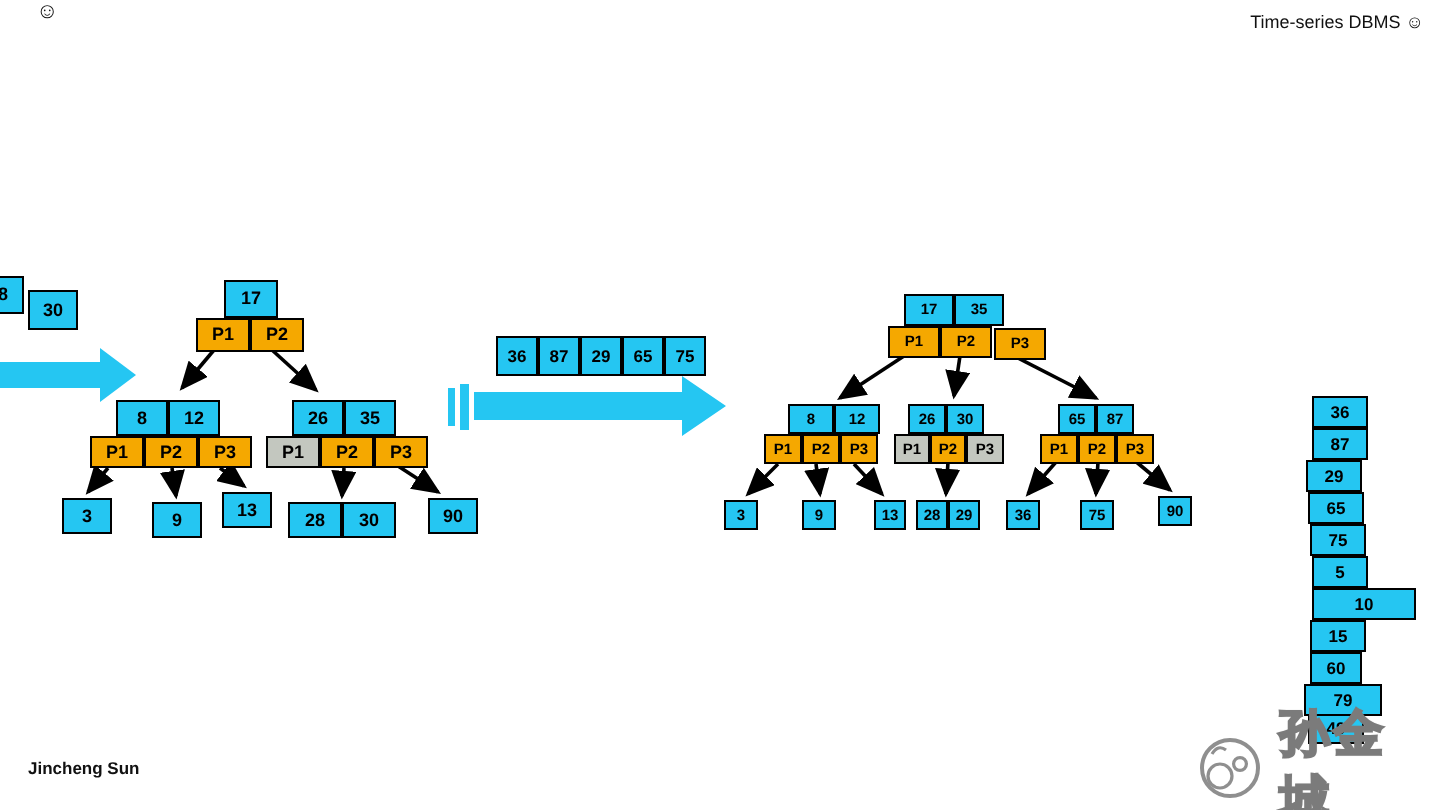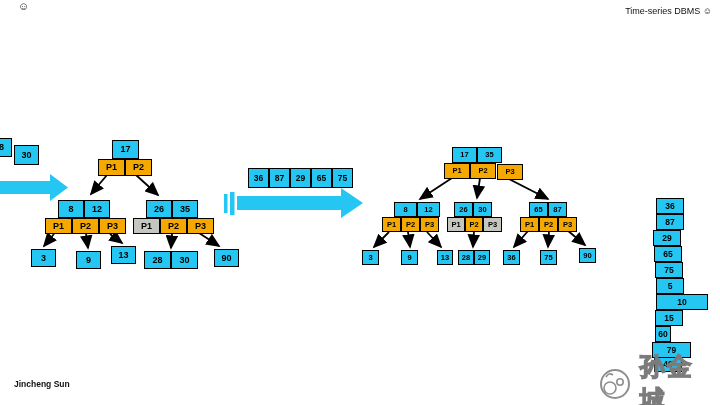--- a/index.html
+++ b/index.html
@@ -137,21 +137,21 @@
   <div class="box cy f75" style="left:579px;top:248px;width:17px;height:15px">90</div>
 
   <div class="box cy f85" style="left:656px;top:198px;width:28px;height:16px">36</div>
   <div class="box cy f85" style="left:656px;top:214px;width:28px;height:16px">87</div>
   <div class="box cy f85" style="left:653px;top:230px;width:28px;height:16px">29</div>
   <div class="box cy f85" style="left:654px;top:246px;width:28px;height:16px">65</div>
   <div class="box cy f85" style="left:655px;top:262px;width:28px;height:16px">75</div>
   <div class="box cy f85" style="left:656px;top:278px;width:28px;height:16px">5</div>
   <div class="box cy f85" style="left:656px;top:294px;width:52px;height:16px">10</div>
   <div class="box cy f85" style="left:655px;top:310px;width:28px;height:16px">15</div>
-  <div class="box cy f85" style="left:655px;top:326px;width:16px;height:16px">60</div>
+  <div class="box cy f85" style="left:655px;top:326px;width:26px;height:16px">60</div>
   <div class="box cy f85" style="left:652px;top:342px;width:39px;height:16px">79</div>
   <div class="box cy f85" style="left:654px;top:357px;width:28px;height:15px">49</div>
 
   <div id="footer-author">Jincheng Sun</div>
 
   <div id="watermark">
     <svg width="38" height="36">
       <circle cx="19" cy="19" r="14" fill="rgba(255,255,255,0.6)" stroke="#8f8f8f" stroke-width="2"></circle>
       <circle cx="14" cy="23" r="6" fill="none" stroke="#8f8f8f" stroke-width="1.6"></circle>
       <circle cx="24" cy="17" r="3.2" fill="none" stroke="#8f8f8f" stroke-width="1.6"></circle>

